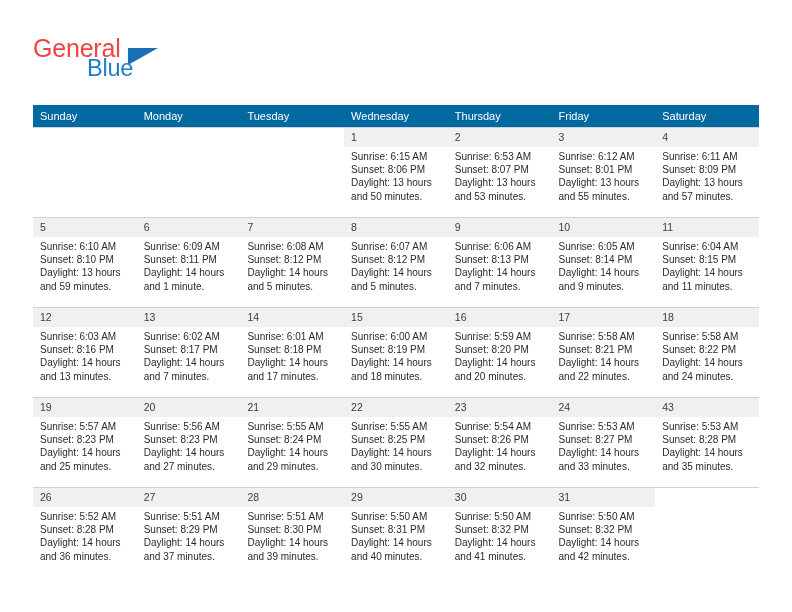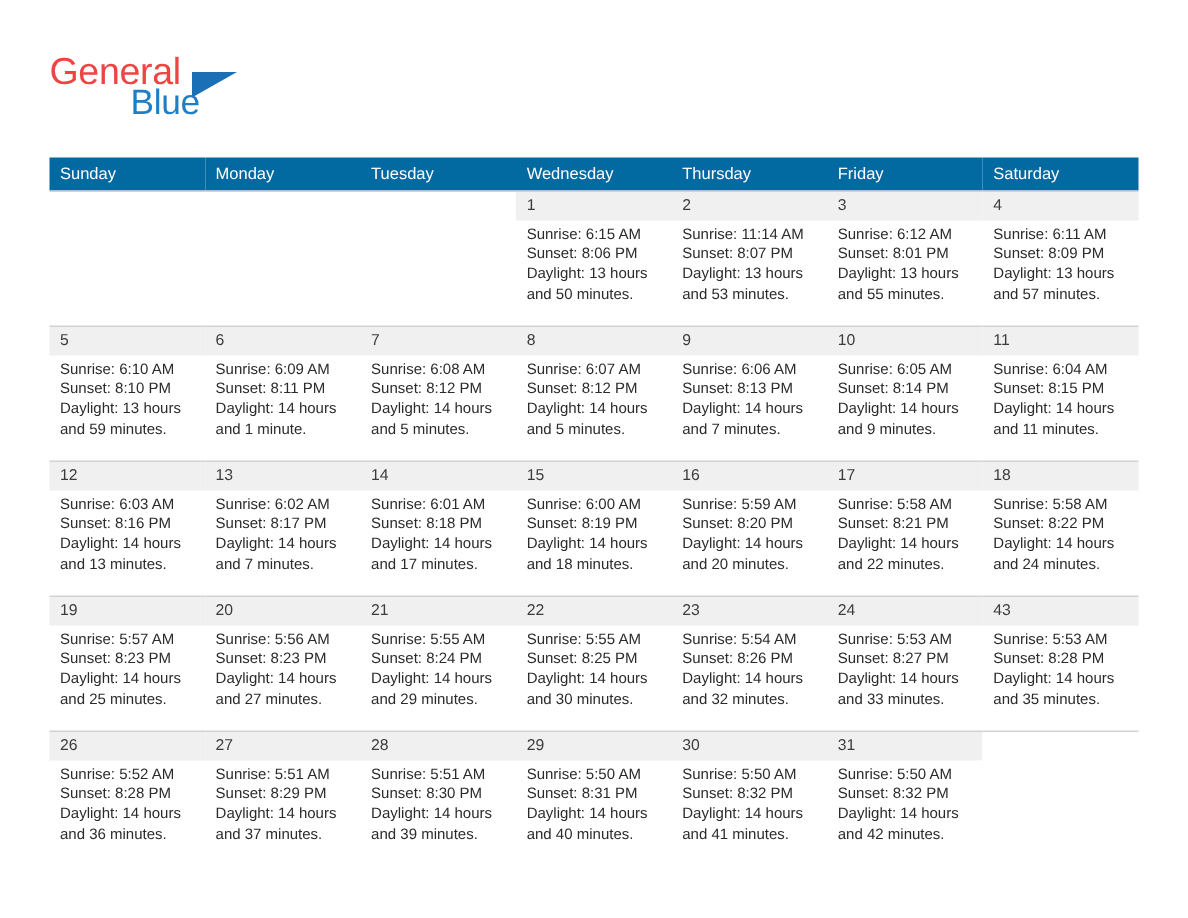--- a/index.html
+++ b/index.html
@@ -208,21 +208,21 @@
                 <div>Sunset: 8:06 PM</div>
                 <div>Daylight: 13 hours</div>
                 <div>and 50 minutes.</div>
               </div>
             </div>
           </td>
         <td>
             <div class="cell-inner">
               <div class="daynum">2</div>
               <div class="details">
-                <div>Sunrise: 11:14 AM</div>
+                <div>Sunrise: 6:53 AM</div>
                 <div>Sunset: 8:07 PM</div>
                 <div>Daylight: 13 hours</div>
                 <div>and 53 minutes.</div>
               </div>
             </div>
           </td>
         <td>
             <div class="cell-inner">
               <div class="daynum">3</div>
               <div class="details">

